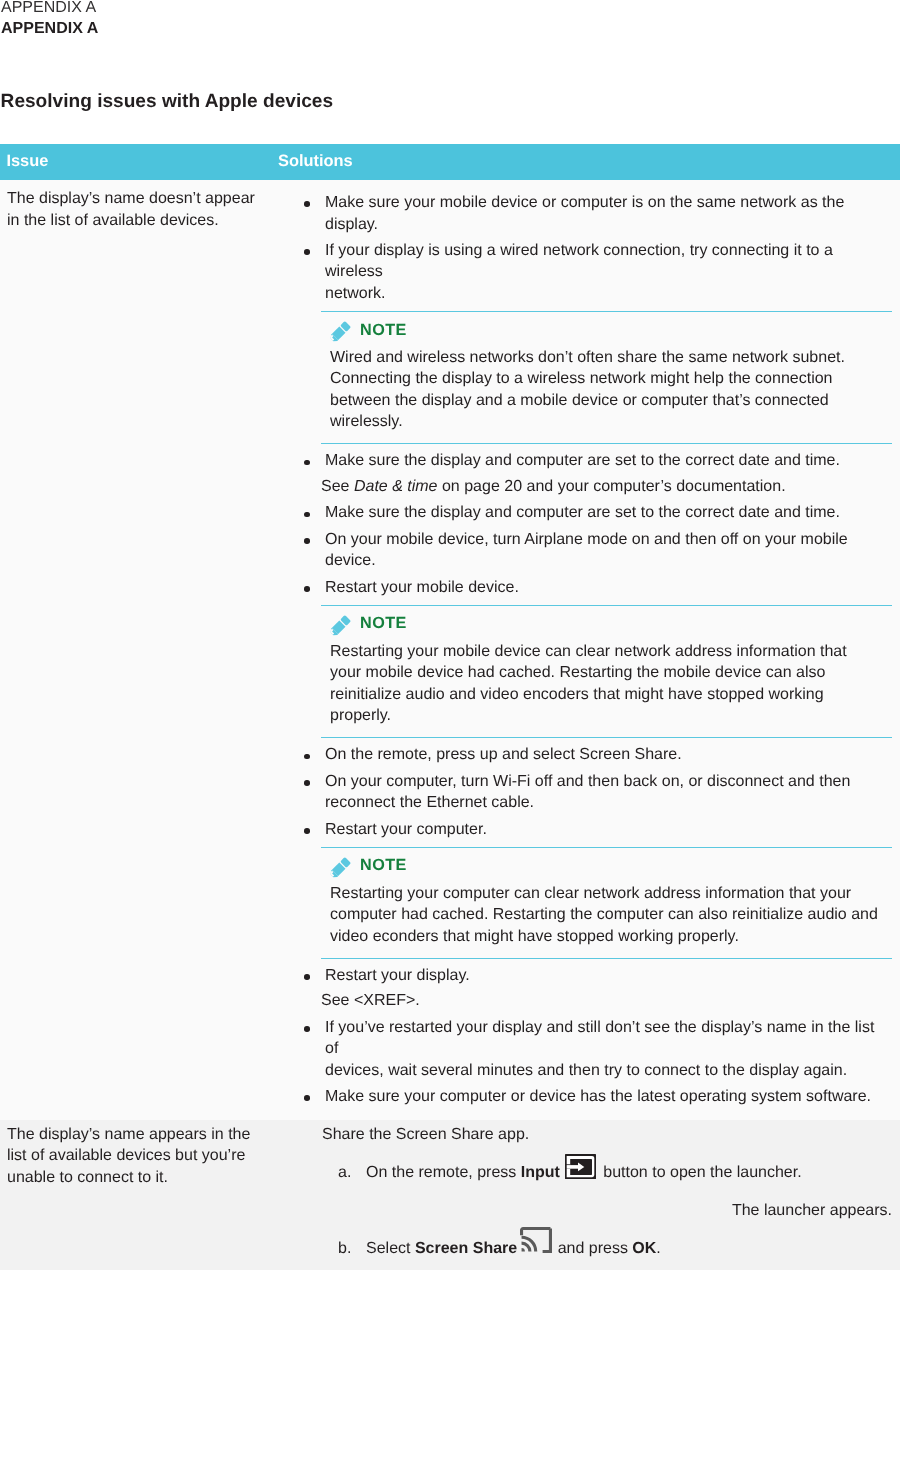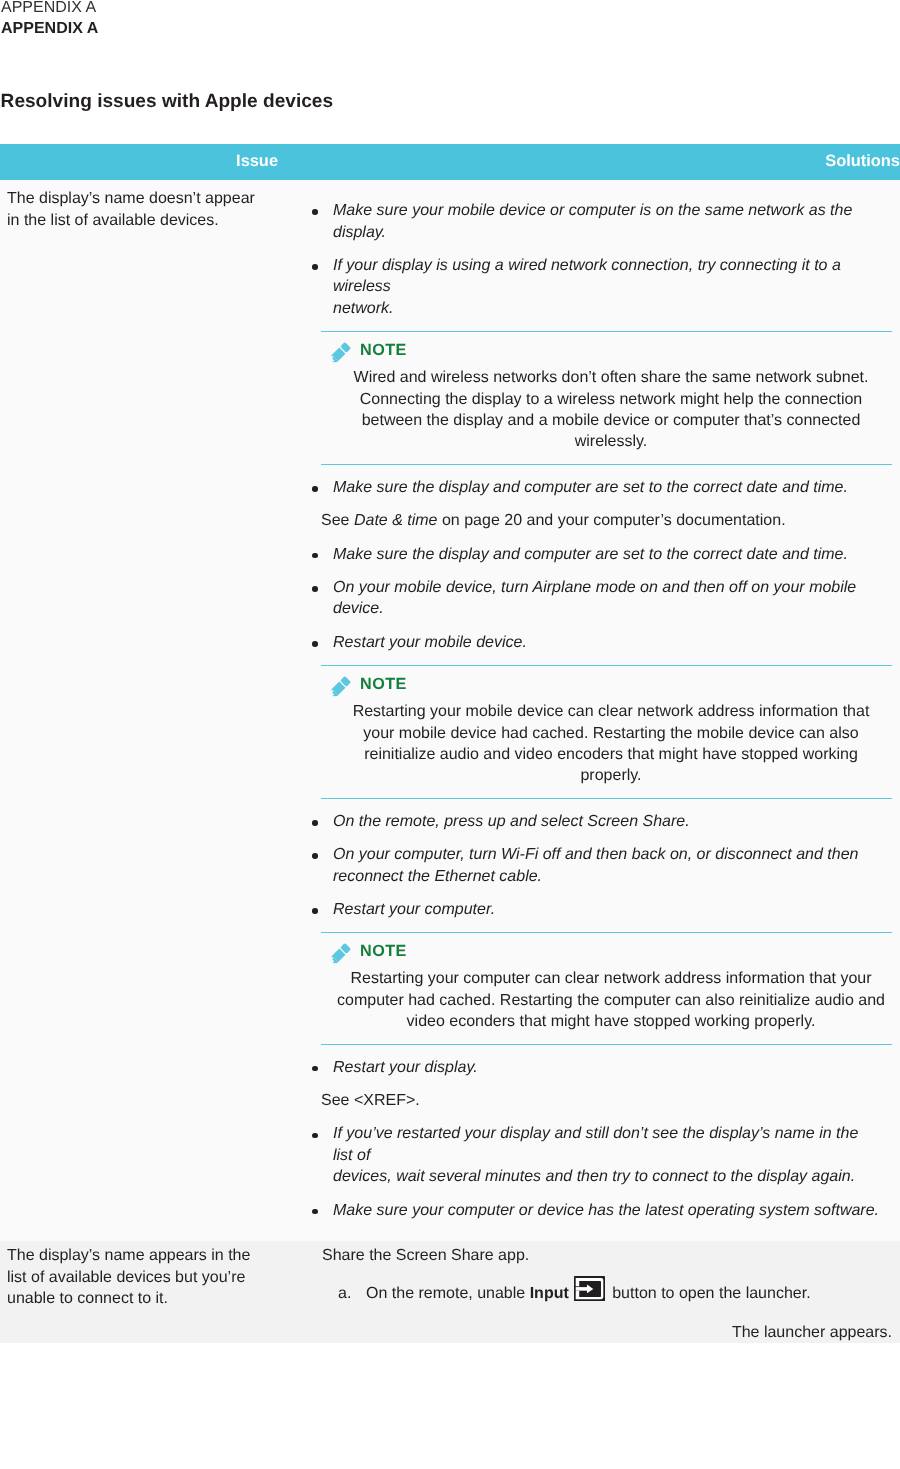--- a/index.html
+++ b/index.html
@@ -20,48 +20,48 @@
   
   .sect-title{position:absolute;left:0.6px;top:91px;font-size:19.1px;font-weight:700;
      color:#231f20;line-height:22px;}
 
   
   table.tbl{position:absolute;left:0px;top:144px;width:900px;border-collapse:collapse;
      table-layout:fixed;}
   table.tbl col.c1{width:278px;}
   table.tbl col.c2{width:622px;}
   table.tbl thead th{background:#4cc3dc;color:#ffffff;font-size:16.4px;font-weight:700;
-     text-align:right;padding:0 0 1.6px 0;height:34px;vertical-align:middle;}
+     text-align:left;padding:0 0 1.6px 0;height:34px;vertical-align:middle;}
   table.tbl thead th.h1{padding-left:6.4px;}
   table.tbl thead th.h2{padding-left:0px;}
   table.tbl tbody td{vertical-align:top;font-size:16px;line-height:21.4px;padding:0;}
   .row1 td{background:#fafafa;}
   .row2 td{background:#f2f2f2;}
   table.tbl tbody td.issue{padding:8.5px 10px 8.3px 7px;}
   table.tbl tbody tr.row2 td{padding-top:4.1px;padding-bottom:10.3px;}
   table.tbl tbody td.sol{padding:8.5px 8px 8.3px 0px;}
 
   
   ul.b{list-style:none;margin:0;padding:0;}
-  ul.b > li{position:relative;padding-left:43px;margin:12px;font-style:italic;}
+  ul.b > li{position:relative;padding-left:43px;margin:4px;}
   ul.b > li + li{margin-top:5.1px;}
   ul.b > li::before{content:"";position:absolute;left:22.2px;top:9.2px;width:5.6px;height:5.6px;
      border-radius:50%;background:#231f20;}
   .sub{padding-left:43px;margin-top:3px;}
   .sub + ul.b{margin-top:5.1px;}
   .ital{font-style:italic;}
 
   
   .note{margin:6.6px 0 6px 43px;border-top:1.7px solid #5bc8e0;border-bottom:1.7px solid #5bc8e0;
      padding:11px 0 11px 0;}
   .note-hd{position:relative;height:19px;}
   .note-hd .pencil{position:absolute;left:8px;top:-1.5px;width:22px;height:22px;}
   .note-hd .lbl{position:absolute;left:39.0px;top:-2.3px;color:#15803d;font-weight:700;font-size:16.2px;
      letter-spacing:0.45px;line-height:19px;}
-  .note-body{padding-left:9px;font-size:16px;line-height:21.4px;margin-top:5px;text-align:center;}
+  .note-body{padding-left:9px;font-size:16px;line-height:21.4px;margin-top:5px;}
 
   
   ol.alpha{list-style:none;margin:0;padding:0;}
   ol.alpha > li{position:relative;padding-left:88px;margin-top:16.6px;line-height:21.4px;}
   ol.alpha > li .mk{position:absolute;left:60px;top:0;}
   .follow{margin-top:17px;text-align:right;}
   .lead{padding-left:44px;}
 
   
   .footer{position:absolute;left:1.4px;top:1452px;font-size:16px;color:#231f20;line-height:20px;white-space:nowrap;}
@@ -180,21 +180,21 @@
           </ul>
 
         </td>
       </tr>
 
       <tr class="row2">
         <td class="issue">The display’s name appears in the<br>list of available devices but you’re<br>unable to connect to it.</td>
         <td class="sol">
           <div class="lead">Share the Screen Share app.</div>
           <ol class="alpha">
-            <li><span class="mk">a.</span><span>On the remote, unable </span><b>Input</b><span class="ic input-ic"><svg width="31" height="25" viewBox="0 0 31 25">
+            <li><span class="mk">a.</span><span>On the remote, press </span><b>Input</b><span class="ic input-ic"><svg width="31" height="25" viewBox="0 0 31 25">
 <rect x="0" y="0" width="31" height="25" rx="0.6" fill="#231f20"></rect>
 <path d="M1.7 1.9h25.5a2.1 2.1 0 0 1 2.1 2.1v17.1a2.1 2.1 0 0 1-2.1 2.1H1.7z" fill="#ffffff"></path>
 <path d="M5.2 5.0h21.1a0.7 0.7 0 0 1 0.7 0.7v14.6a0.7 0.7 0 0 1-0.7 0.7H5.2z" fill="#231f20"></path>
 <rect x="0" y="10.3" width="5.4" height="4.6" fill="#231f20"></rect>
 <rect x="1.7" y="11.1" width="12.0" height="3.6" fill="#ffffff"></rect>
 <path d="M13.0 8.5 19.3 12.9l-6.3 4.4z" fill="#ffffff"></path>
 </svg></span><span> button to open the launcher.</span>
               <div class="follow">The launcher appears.</div>
             </li>
             <li><span class="mk">b.</span><span>Select </span><b>Screen Share</b><span class="ic ss-ic"><svg width="32" height="26" viewBox="0 0 32 26">

